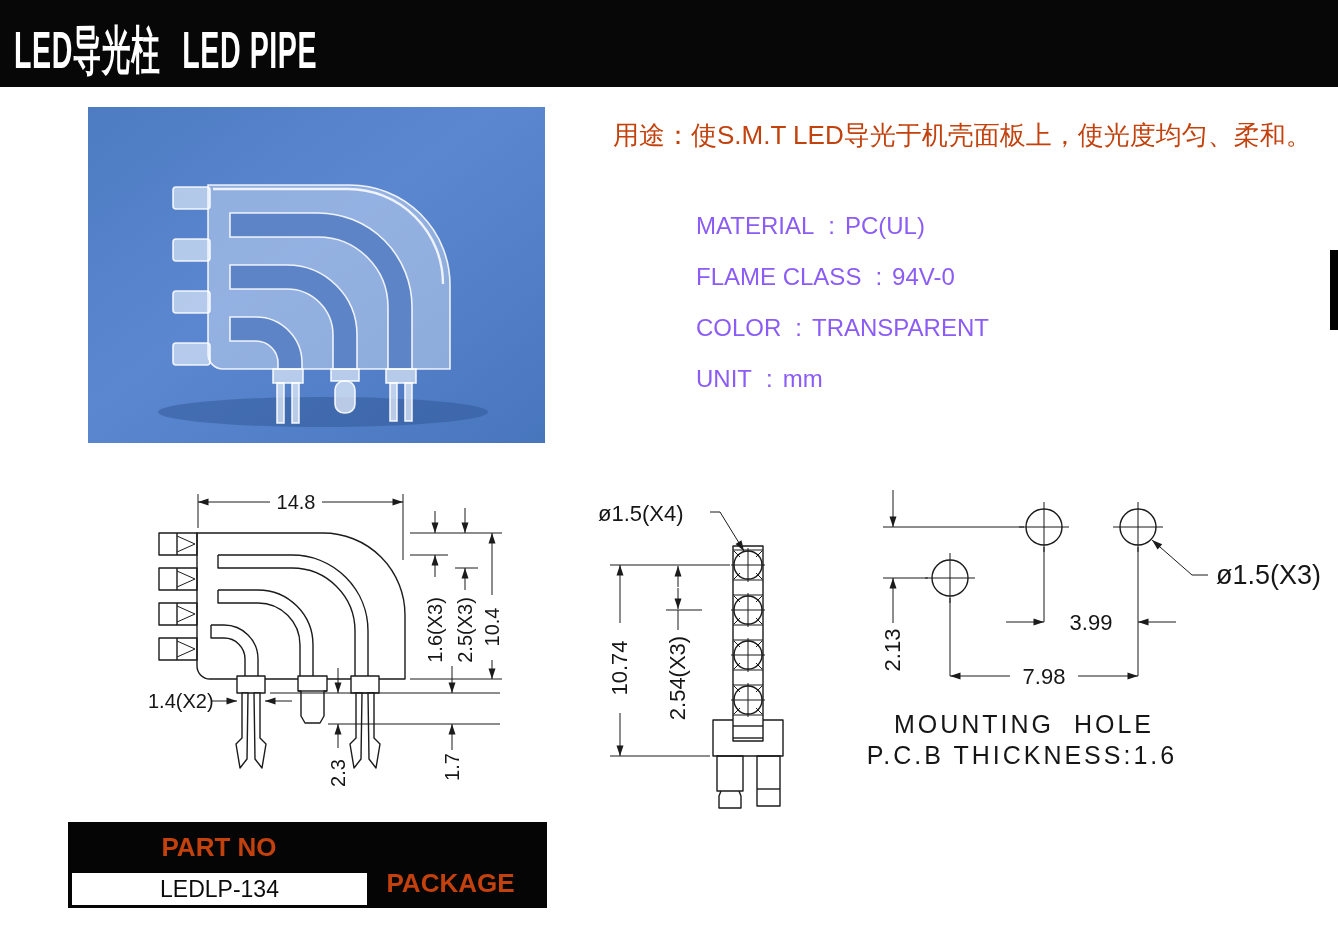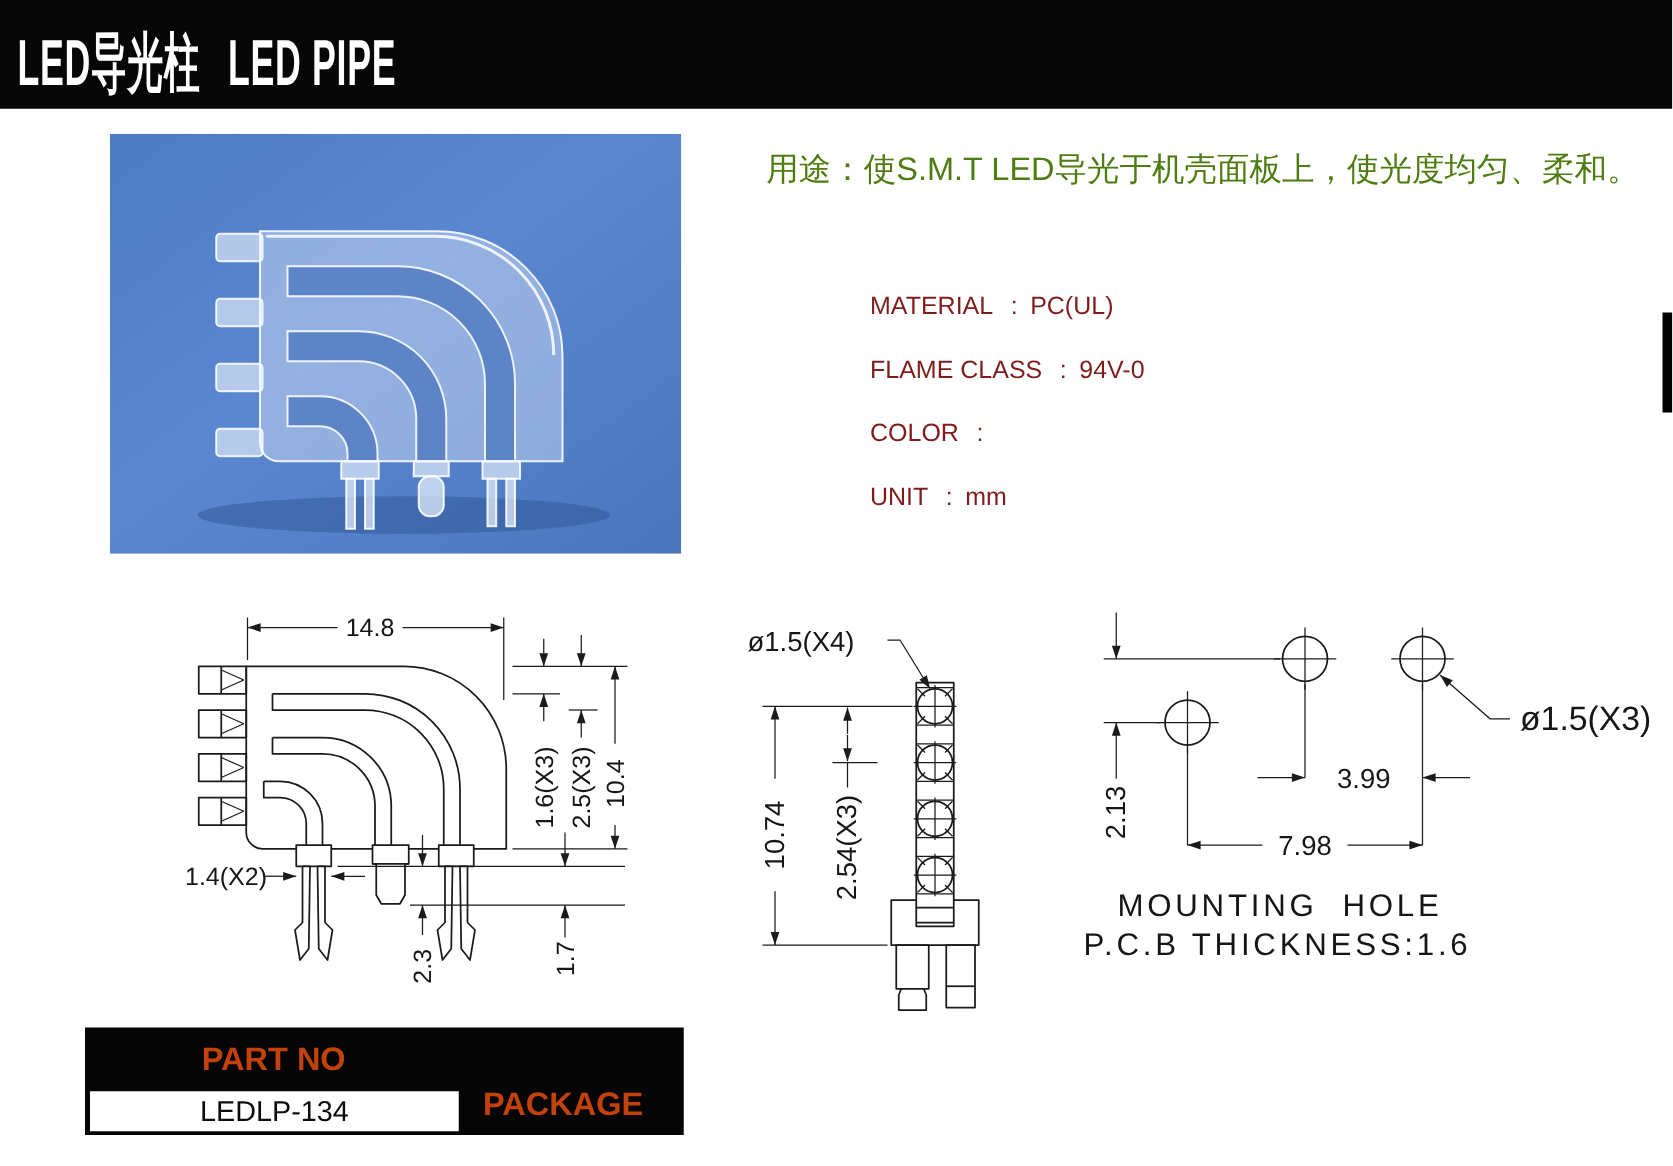--- a/index.html
+++ b/index.html
@@ -7,22 +7,22 @@
         font-family:"Liberation Sans",sans-serif;color:#111;}
   
   .header-bar{position:absolute;left:0;top:0;width:1338px;height:87px;background:#070707;}
   .title-wrap{position:absolute;left:14px;top:16px;white-space:nowrap;
               transform:scaleX(0.55);transform-origin:left center;}
   .title-zh,.title-en{font-size:52px;font-weight:bold;color:#fff;letter-spacing:1px;}
   .title-en{margin-left:40px;}
   
   .photo-box{position:absolute;left:88px;top:107px;width:457px;height:336px;}
   
-  .usage-line{position:absolute;left:613px;top:118px;font-size:26px;color:#4d7c0f;white-space:nowrap;}
-  .specs{position:absolute;left:696px;top:220px;font-size:20px;color:#7f1d1d;}
+  .usage-line{position:absolute;left:613px;top:118px;font-size:26px;color:#c2410c;white-space:nowrap;}
+  .specs{position:absolute;left:696px;top:200px;font-size:24px;color:#8b5cf6;}
   .spec-row{height:51px;display:flex;align-items:center;white-space:nowrap;}
   .spec-sep{margin:0 10px 0 14px;}
   
   .svg-abs{position:absolute;}
   svg text{font-family:"Liberation Sans",sans-serif;fill:#161616;white-space:pre;}
   .cad{stroke:#1b1b1b;fill:none;stroke-width:1.4;stroke-linejoin:round;}
   .cadw{stroke:#1b1b1b;fill:#ffffff;stroke-width:1.4;stroke-linejoin:round;}
   .dim{stroke:#1b1b1b;fill:none;stroke-width:1;}
   .dtxt{font-size:20px;}
   .dtxt2{font-size:22px;}
@@ -99,20 +99,21 @@
       <span class="spec-value">PC(UL)</span>
     </div>
     <div class="spec-row">
       <span class="spec-label">FLAME CLASS</span>
       <span class="spec-sep">:</span>
       <span class="spec-value">94V-0</span>
     </div>
     <div class="spec-row">
       <span class="spec-label">COLOR</span>
       <span class="spec-sep">:</span>
+      <span class="spec-value">TRANSPARENT</span>
     </div>
     <div class="spec-row">
       <span class="spec-label">UNIT</span>
       <span class="spec-sep">:</span>
       <span class="spec-value">mm</span>
     </div>
   </div>
 
   <svg class="svg-abs" style="left:60px;top:480px" width="460" height="340" viewBox="0 0 460 340">
     <defs>

